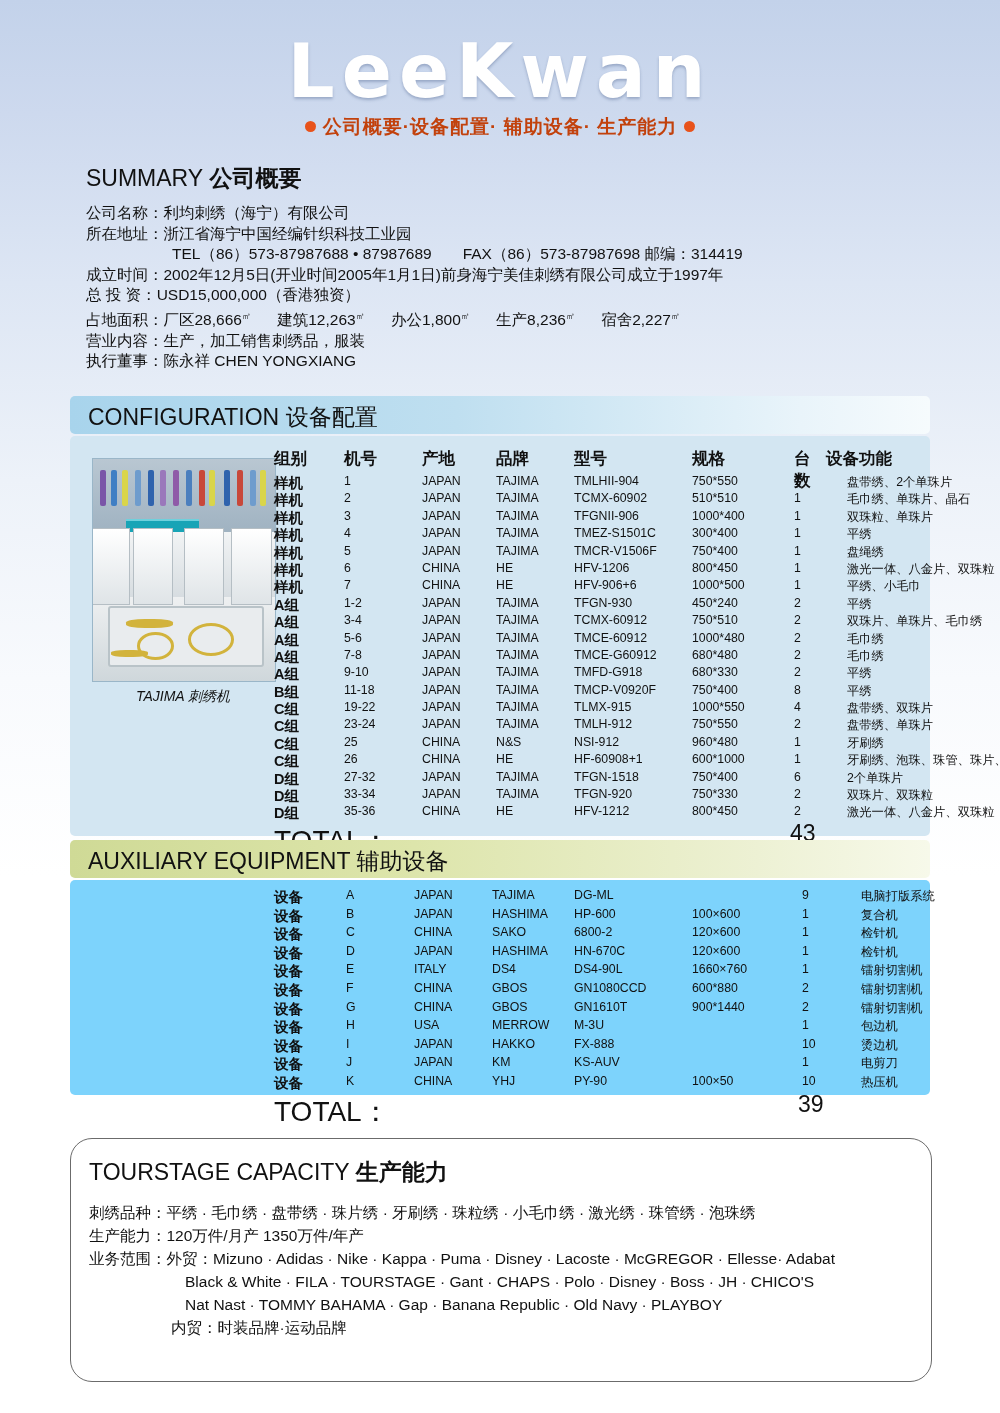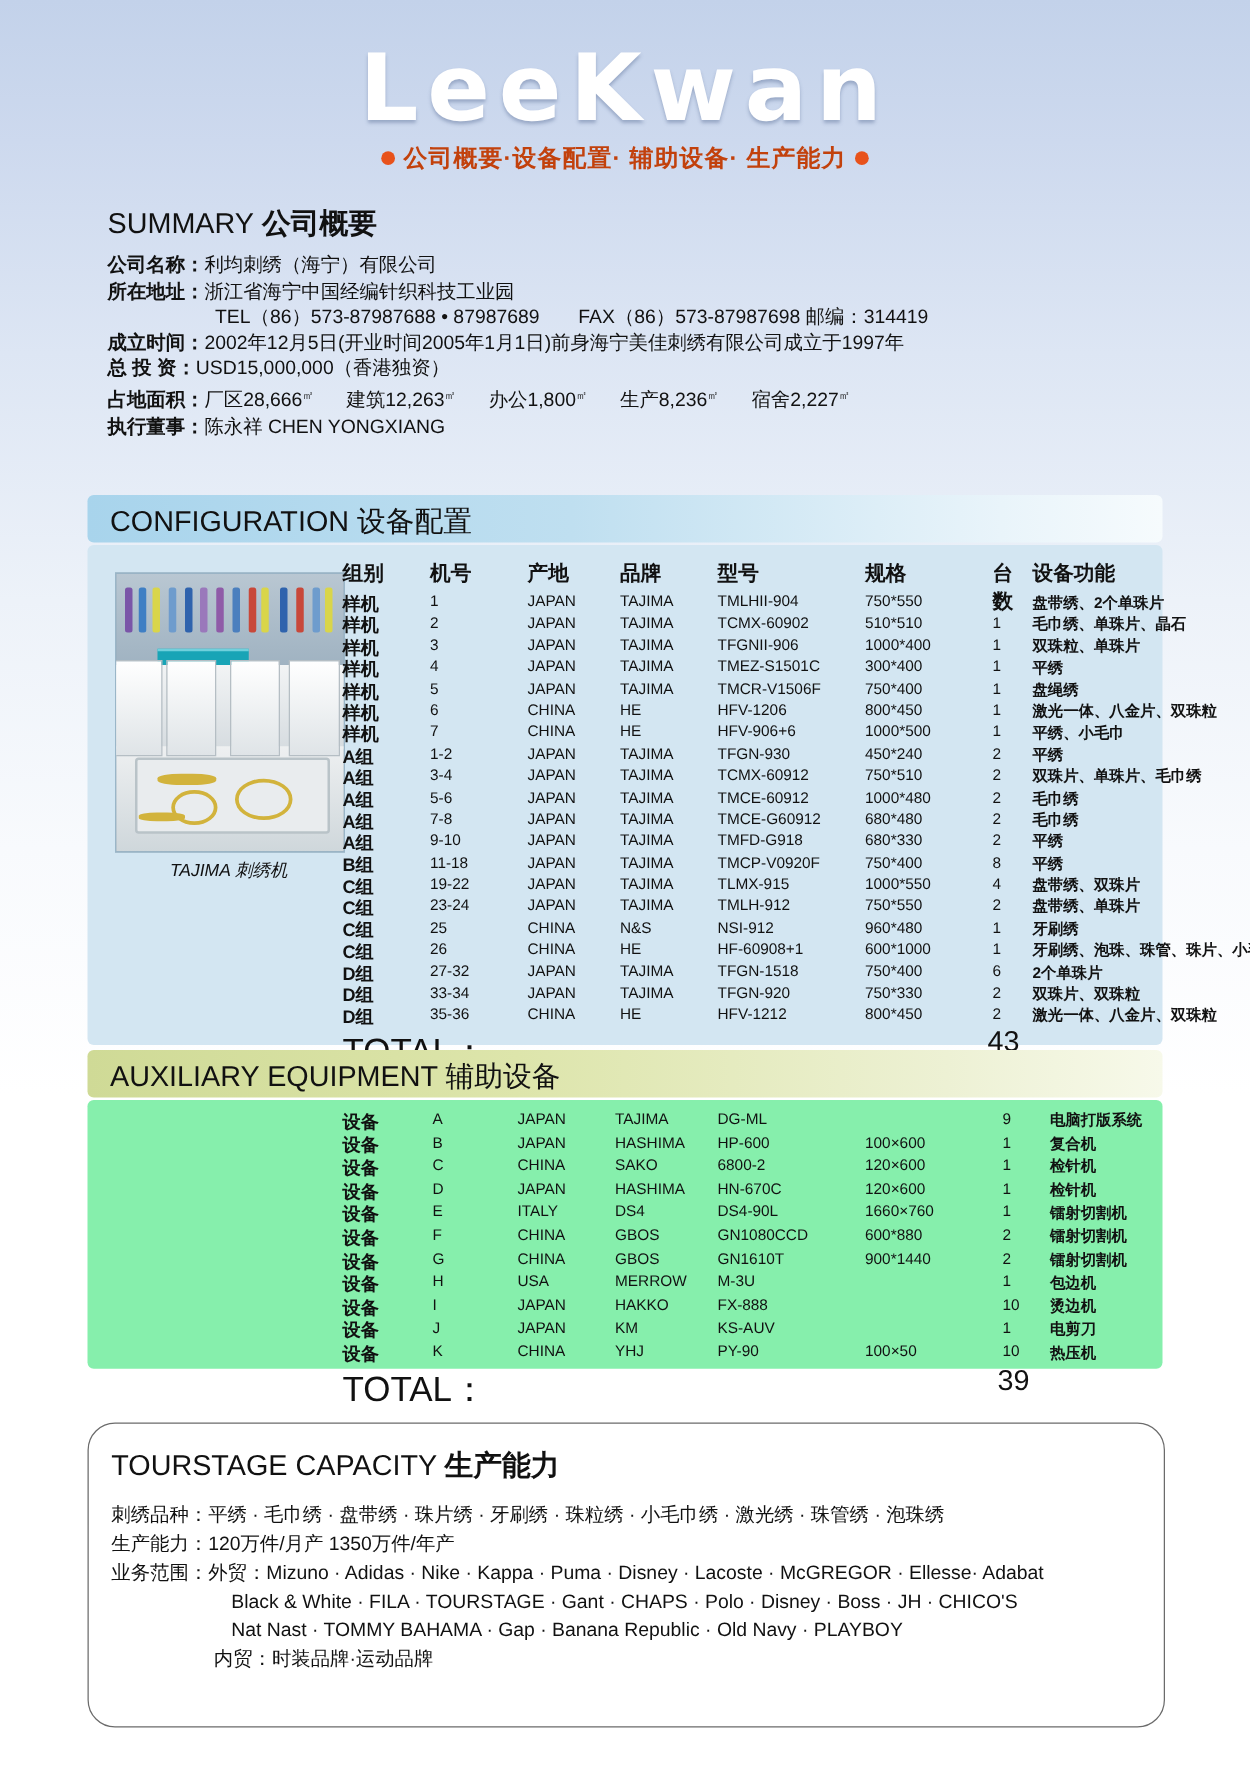--- a/index.html
+++ b/index.html
@@ -36,21 +36,21 @@
     position:absolute;left:18px;top:6px;white-space:nowrap;
   }
   .band h2 .cn{font-weight:400;margin-top:20px;}
   .plainhead .cn{font-weight:700;}
 
   
   .summary{position:absolute;left:86px;top:163px;width:860px;}
   .summary .head{font-size:23px;font-weight:700;margin-bottom:9px;}
   .summary .head .en{font-weight:400;}
   .srow{font-size:15.5px;line-height:20.6px;white-space:nowrap;}
-  .srow .lbl{font-weight:700;margin-top:15px;}
+  .srow .lbl{font-weight:400;margin-top:15px;}
   sup{font-size:9px;vertical-align:super;}
   .indent{padding-left:86px;}
   .sp{display:inline-block;}
 
   
   .cfgpanel{position:absolute;left:70px;top:436px;width:860px;height:400px;
     background:#d3e6f2;border-radius:5px;}
   .cfgphoto{position:absolute;left:22px;top:22px;width:182px;height:222px;
     border:1px solid #9ab6c8;overflow:hidden;background:#8fa7b8;}
   .cfgcap{position:absolute;left:22px;top:252px;width:182px;text-align:center;
@@ -83,28 +83,28 @@
   .cg{left:0;width:50px;}        
   .cn2{left:70px;width:55px;}    
   .co{left:148px;width:60px;}    
   .cb{left:222px;width:70px;}    
   .cm{left:300px;width:110px;}   
   .cs{left:418px;width:80px;}    
   .ct{left:520px;width:30px;}    
   .cf{left:552px;}               
   .thead .cg{font-size:16.5px;}
   .grp{font-weight:700;font-size:14.5px;}
-  .fn{font-weight:700;}
+  .fn{font-weight:400;margin-left:21px;}
   .totalrow{position:relative;height:30px;}
   .totalrow .tl{position:absolute;left:0;top:0;font-size:28px;}
   .totalrow .tv{position:absolute;left:516px;top:-2px;font-size:23px;}
 
   
   .auxpanel{position:absolute;left:70px;top:880px;width:860px;height:215px;
-    background:#86efac;border-radius:5px;}
+    background:#7dd3fc;border-radius:5px;}
   .auxtable{position:absolute;left:204px;top:8px;right:6px;}
   .auxtable .trow{height:18.6px;font-size:12.3px;}
   .auxtable .cg{left:0;width:50px;}
   .auxtable .cn2{left:72px;width:50px;}
   .auxtable .co{left:140px;width:62px;}
   .auxtable .cb{left:218px;width:80px;}
   .auxtable .cm{left:300px;width:110px;}
   .auxtable .cs{left:418px;width:90px;}
   .auxtable .ct{left:528px;width:30px;}
   .auxtable .cf{left:566px;}
@@ -159,20 +159,23 @@
     </div>
 
     <div class="srow">
       <span class="lbl">占地面积：</span><span>厂区28,666</span><sup>㎡</sup>
       <span class="sp" style="width:22px"></span><span>建筑12,263</span><sup>㎡</sup>
       <span class="sp" style="width:22px"></span><span>办公1,800</span><sup>㎡</sup>
       <span class="sp" style="width:22px"></span><span>生产8,236</span><sup>㎡</sup>
       <span class="sp" style="width:22px"></span><span>宿舍2,227</span><sup>㎡</sup>
     </div>
 
+    <div class="srow">
+      <span class="lbl">营业内容：</span><span>生产，加工销售刺绣品，服装</span>
+    </div>
 
     <div class="srow">
       <span class="lbl">执行董事：</span><span>陈永祥  CHEN YONGXIANG</span>
     </div>
 
   </div>
 
   <div class="band band-blue" style="top:396px">
     <h2><span>CONFIGURATION</span>
       <span class="cn">设备配置</span></h2>

